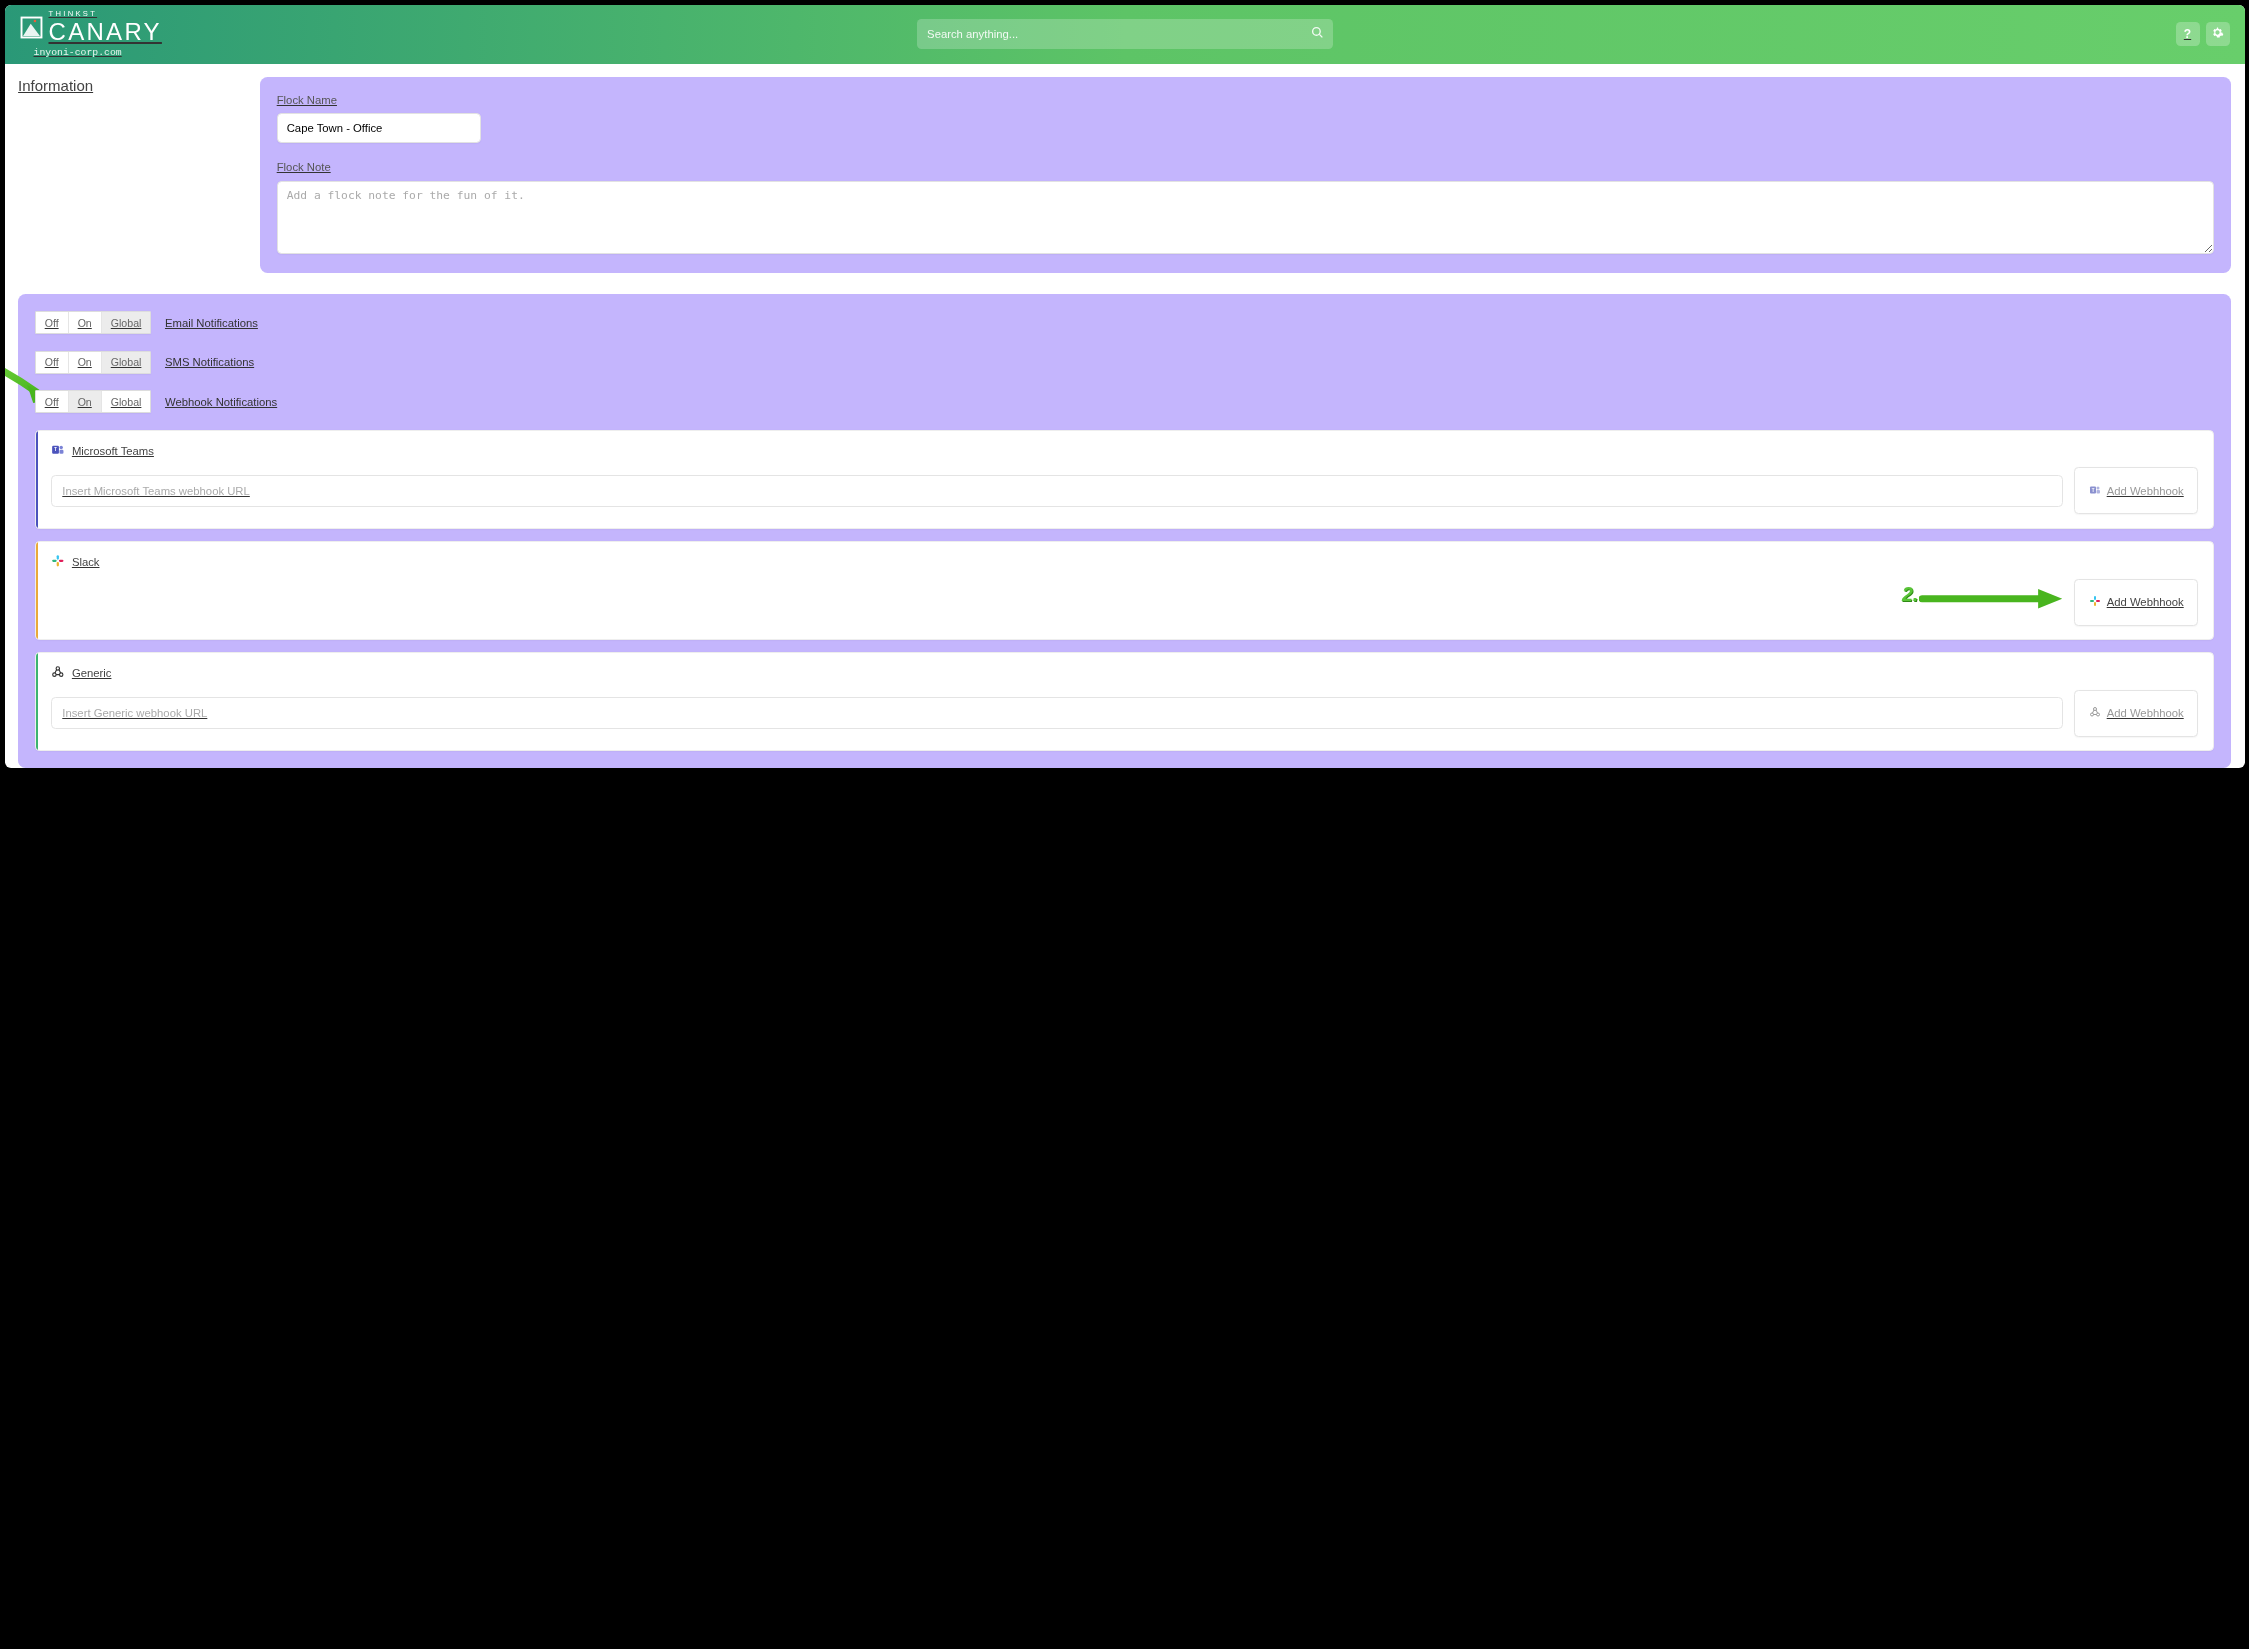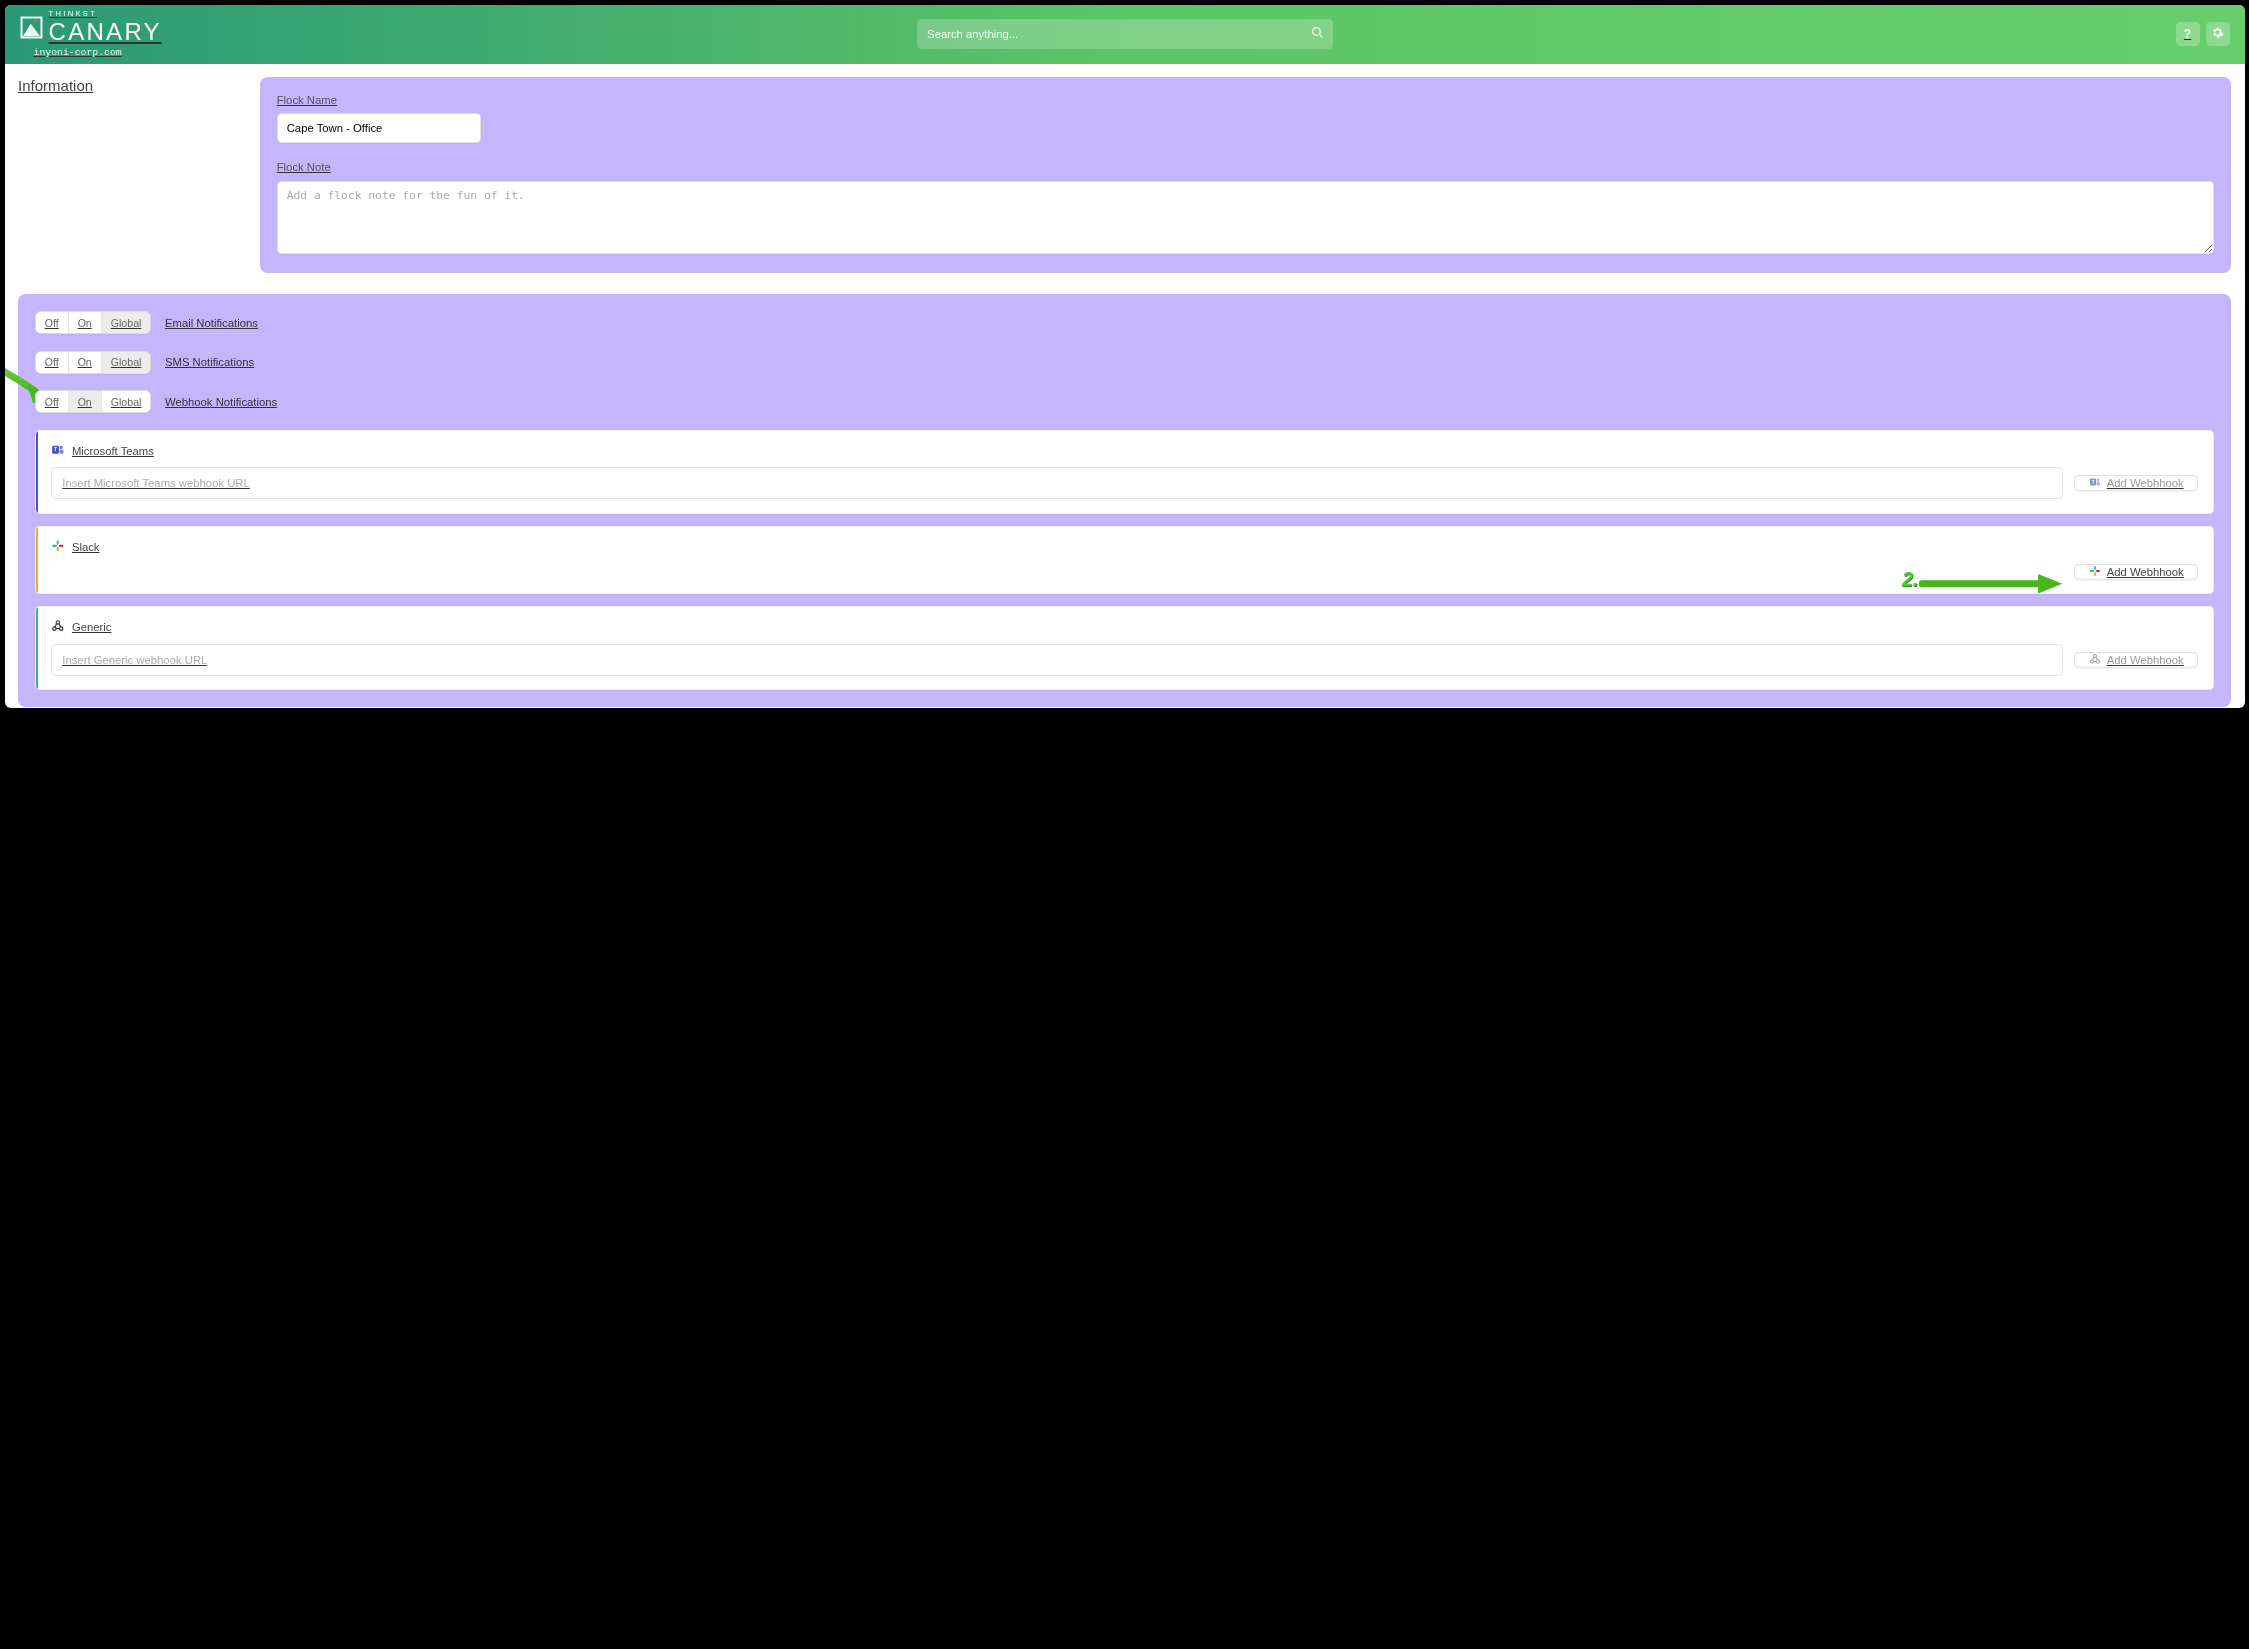--- a/index.html
+++ b/index.html
@@ -142,21 +142,21 @@
   .notif-row {
     display: flex;
     align-items: center;
     gap: 13.6px;
     margin-bottom: 16.6px;
     position: relative;
   }
   .seg {
     display: inline-flex;
     border: 0.8px solid #ddd;
-    border-radius: 6px;
+    border-radius: 1px;
     overflow: hidden;
     background: #fff;
     box-shadow: 0 0.8px 1.5px rgba(0,0,0,0.04);
   }
   .seg-btn {
     padding: 4.5px 9px;
     font-size: 10.6px;
     color: #666;
     cursor: pointer;
     border-right: 0.8px solid #e5e5e5;
@@ -201,21 +201,21 @@
     border: 0.8px solid #e4e4e4;
     border-radius: 4.5px;
     padding: 0 10.6px;
     font-size: 11.3px;
     background: #fff;
   }
   .add-btn {
     display: flex;
     align-items: center;
     gap: 6px;
-    height: 16px;
+    height: 47px;
     padding: 0 13.6px;
     border: 0.8px solid #e4e4e4;
     border-radius: 4.5px;
     background: #fff;
     color: #999;
     font-size: 11.3px;
     cursor: pointer;
     box-shadow: 0 0.8px 1.5px rgba(0,0,0,0.04);
   }
   .add-btn.active { color: #444; }

